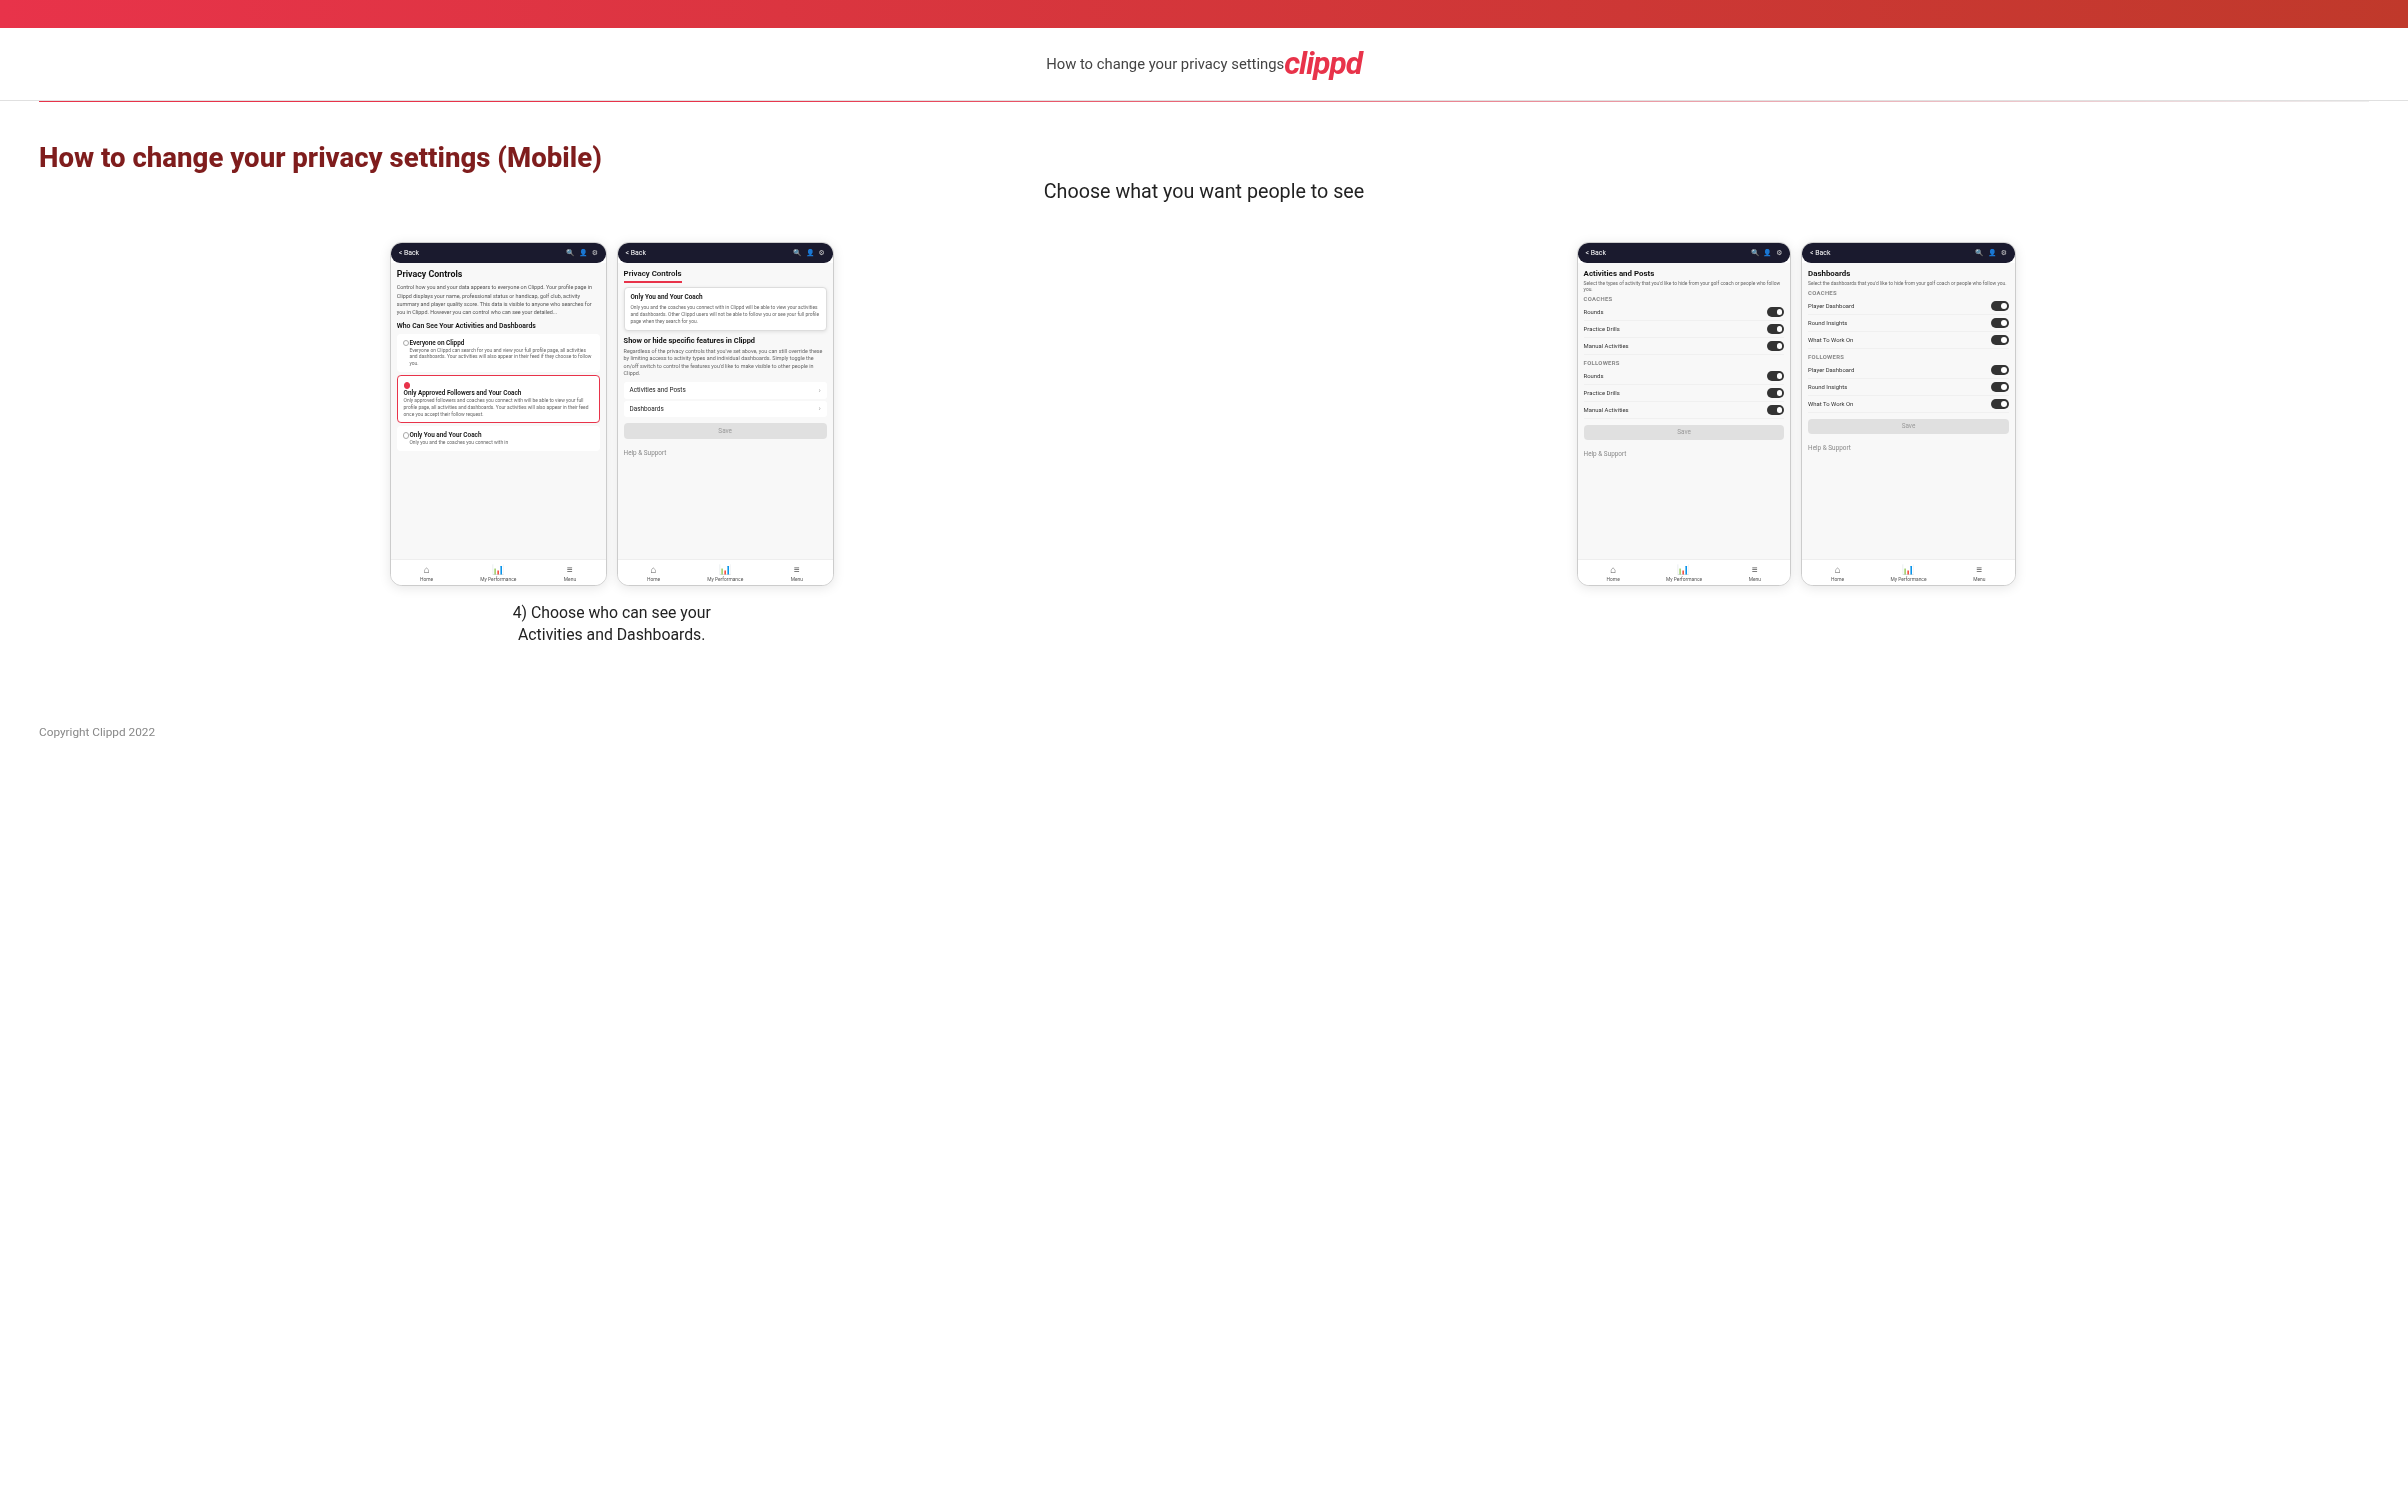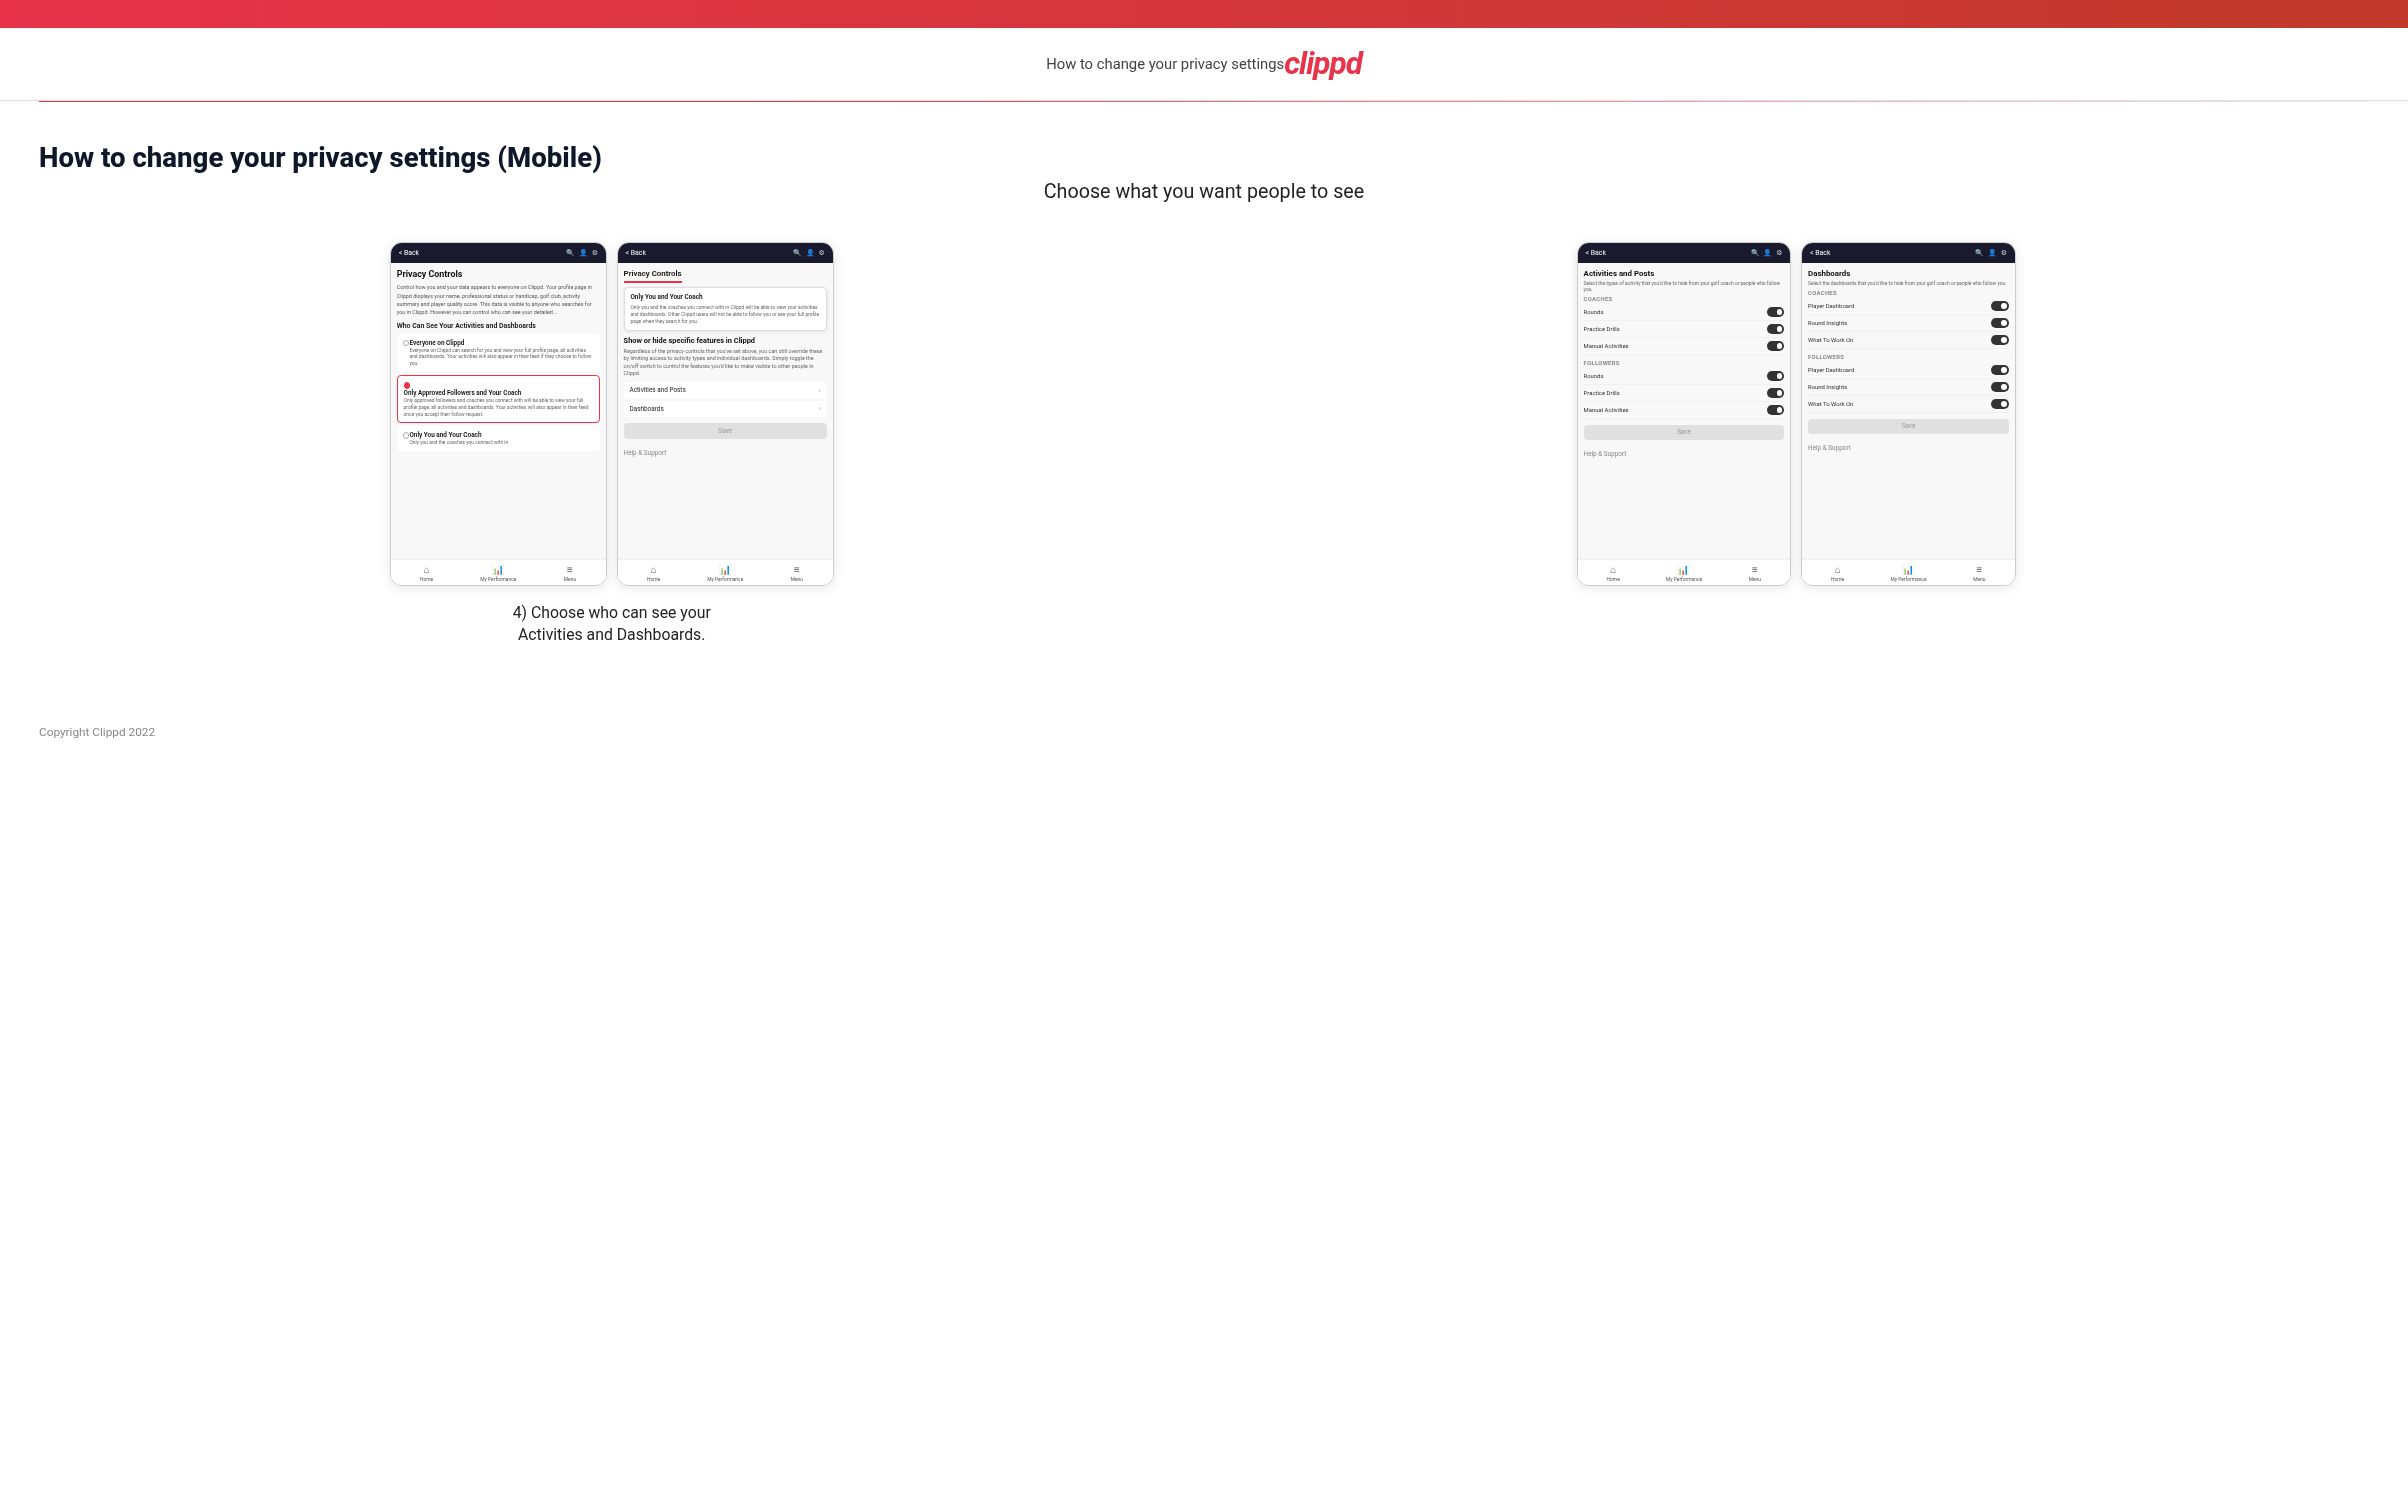--- a/index.html
+++ b/index.html
@@ -45,21 +45,21 @@
     }
 
     
     .main-content {
       padding: 39px 39px 59px;
     }
 
     .page-heading {
       font-size: 27.6px;
       font-weight: 800;
-      color: #0f172a;
+      color: #7f1d1d;
       margin-bottom: 5.9px;
     }
     .page-subheading {
       font-size: 19.7px;
       font-weight: 400;
       color: #222;
       margin-bottom: 39px;
       text-align: center;
     }
 
@@ -76,20 +76,21 @@
 
     
     .phone-header {
       background: #1a1a2e;
       color: #fff;
       padding: 5.9px 7.9px;
       display: flex;
       align-items: center;
       justify-content: space-between;
       font-size: 6.9px;
+      border-radius: 9px;
     }
     .phone-header-left {
       display: flex;
       align-items: center;
       gap: 3.9px;
       font-size: 6.9px;
       color: #fff;
     }
     .phone-header-icons {
       display: flex;

